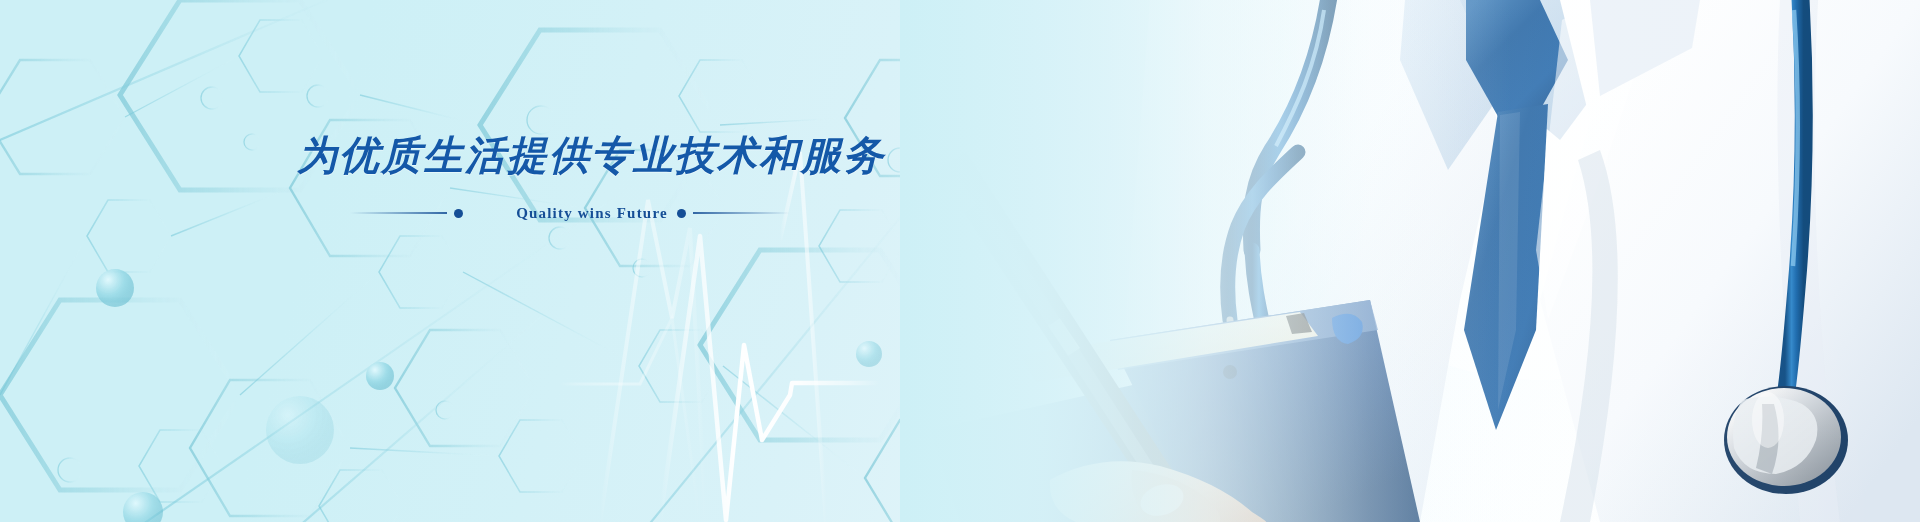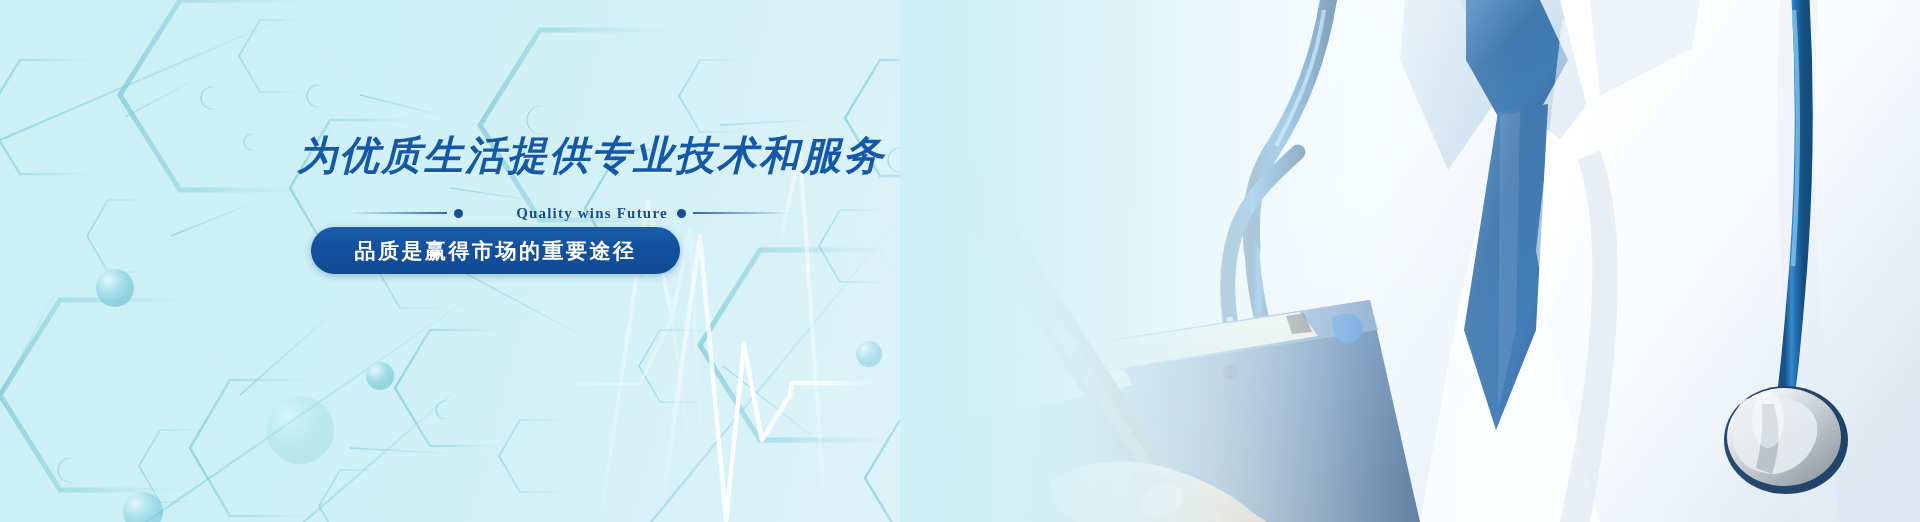--- a/index.html
+++ b/index.html
@@ -372,19 +372,16 @@
     <div id="headline">为优质生活提供专业技术和服务</div>
 
     <div id="tagline-row">
       <span class="rule left"></span>
       <span class="dot"></span>
       <span id="tagline-en">Quality wins Future</span>
       <span class="dot"></span>
       <span class="rule right"></span>
     </div>
 
-    <div id="cta">
-      <span id="cta-label">品质是赢得市场的重要途径</span>
-    </div>
 
   </div>
 
 </div>
 
 </body></html>

